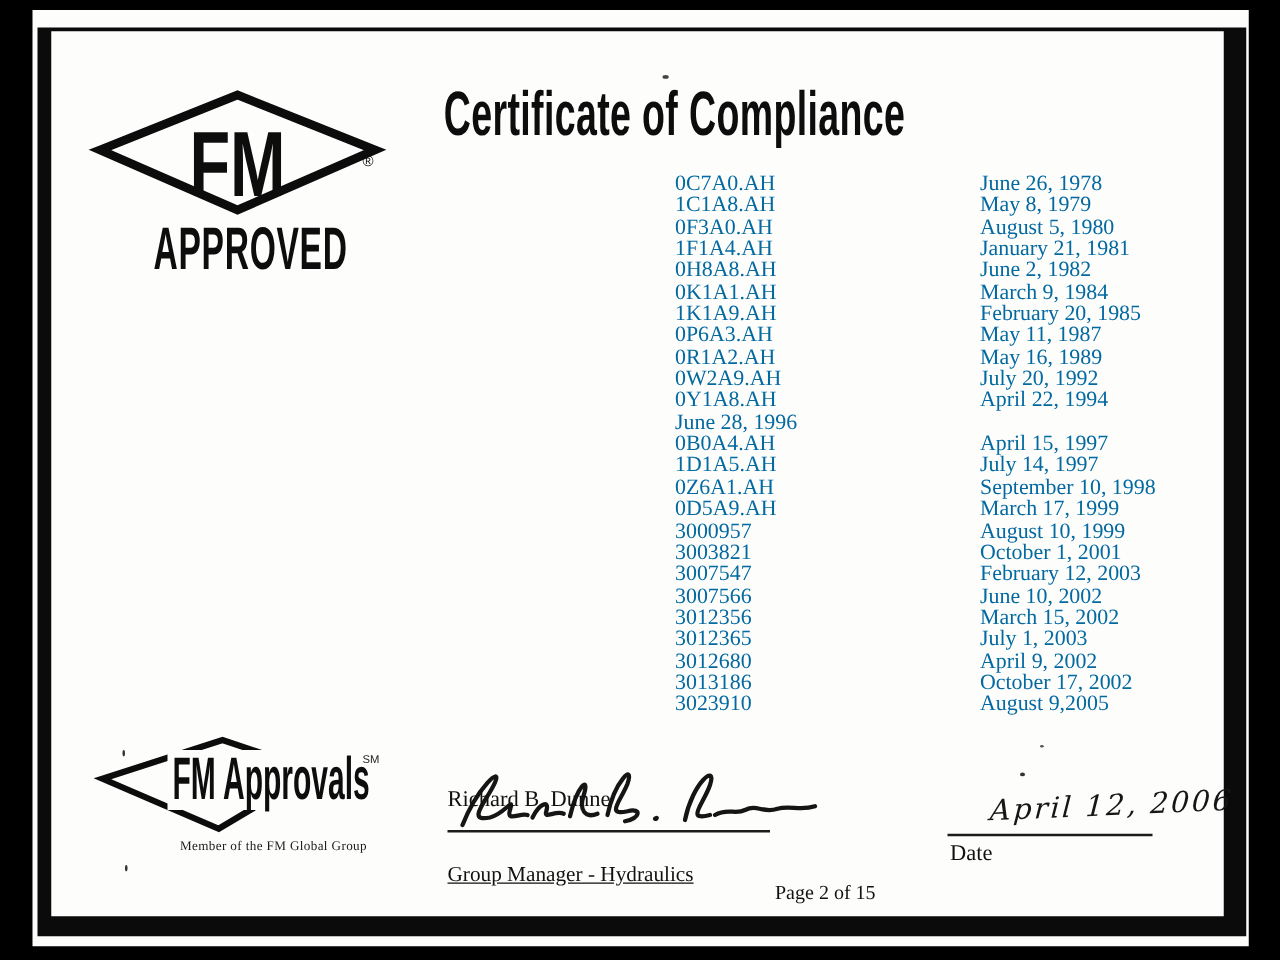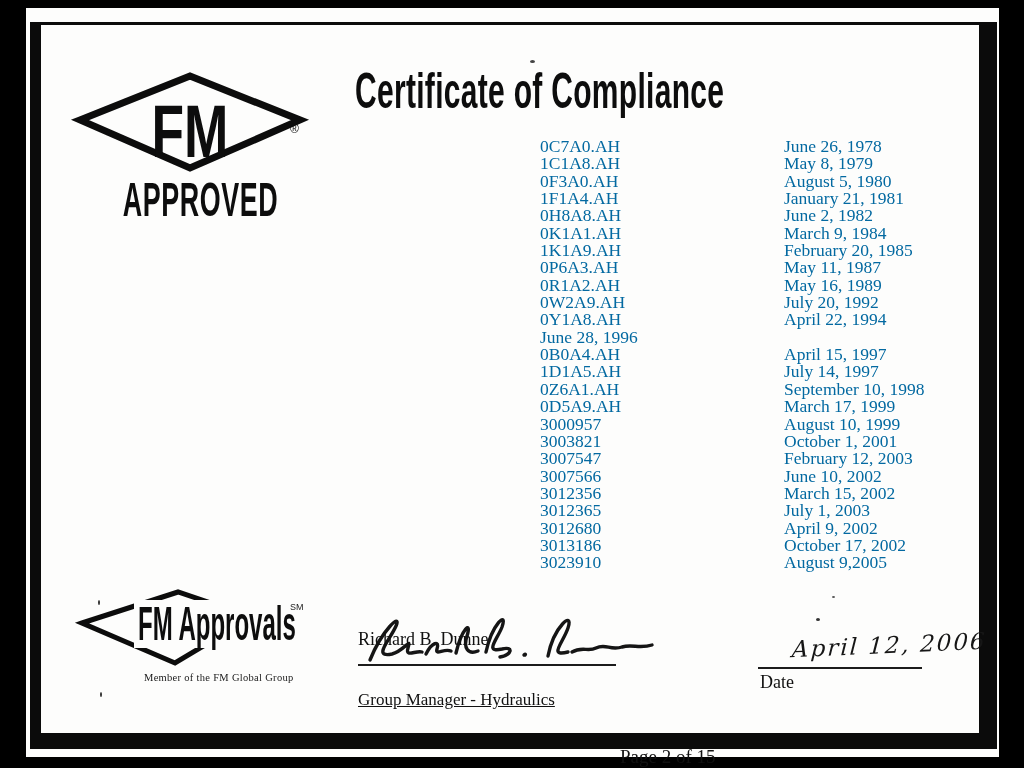--- a/index.html
+++ b/index.html
@@ -48,21 +48,21 @@
   .sig-name{position:absolute;left:332px;top:621px;font-size:18px;line-height:21px;}
   .sig-role{position:absolute;left:332px;top:681px;font-size:17px;line-height:21px;text-decoration:underline;}
   
   .date-hand{
     position:absolute;left:766px;top:624px;font-size:23px;font-style:italic;
     font-family:"DejaVu Serif", serif;letter-spacing:2px;white-space:nowrap;
     transform:rotate(-2.5deg) skewX(-6deg);color:#161616;
   }
   .date-rule{position:absolute;left:732px;top:659px;width:164px;height:2px;background:#1c1c1c;}
   .date-label{position:absolute;left:734px;top:664px;font-size:18px;}
-  .footer-page{position:absolute;left:594px;top:698px;font-size:19px;margin-top:40px;}
+  .footer-page{position:absolute;left:594px;top:698px;font-size:16px;}
   
   .speck{position:absolute;background:#333;border-radius:50%;}
   .s1{left:72px;top:592px;width:2px;height:5px;}
   .s2{left:74px;top:684px;width:2px;height:5px;}
   .s3{left:790px;top:610px;width:4px;height:3px;}
   .s4{left:806px;top:588px;width:3px;height:2px;background:#555;}
   .s5{left:504px;top:52px;width:5px;height:3px;background:#444;}
 </style>
 </head>
 <body>

